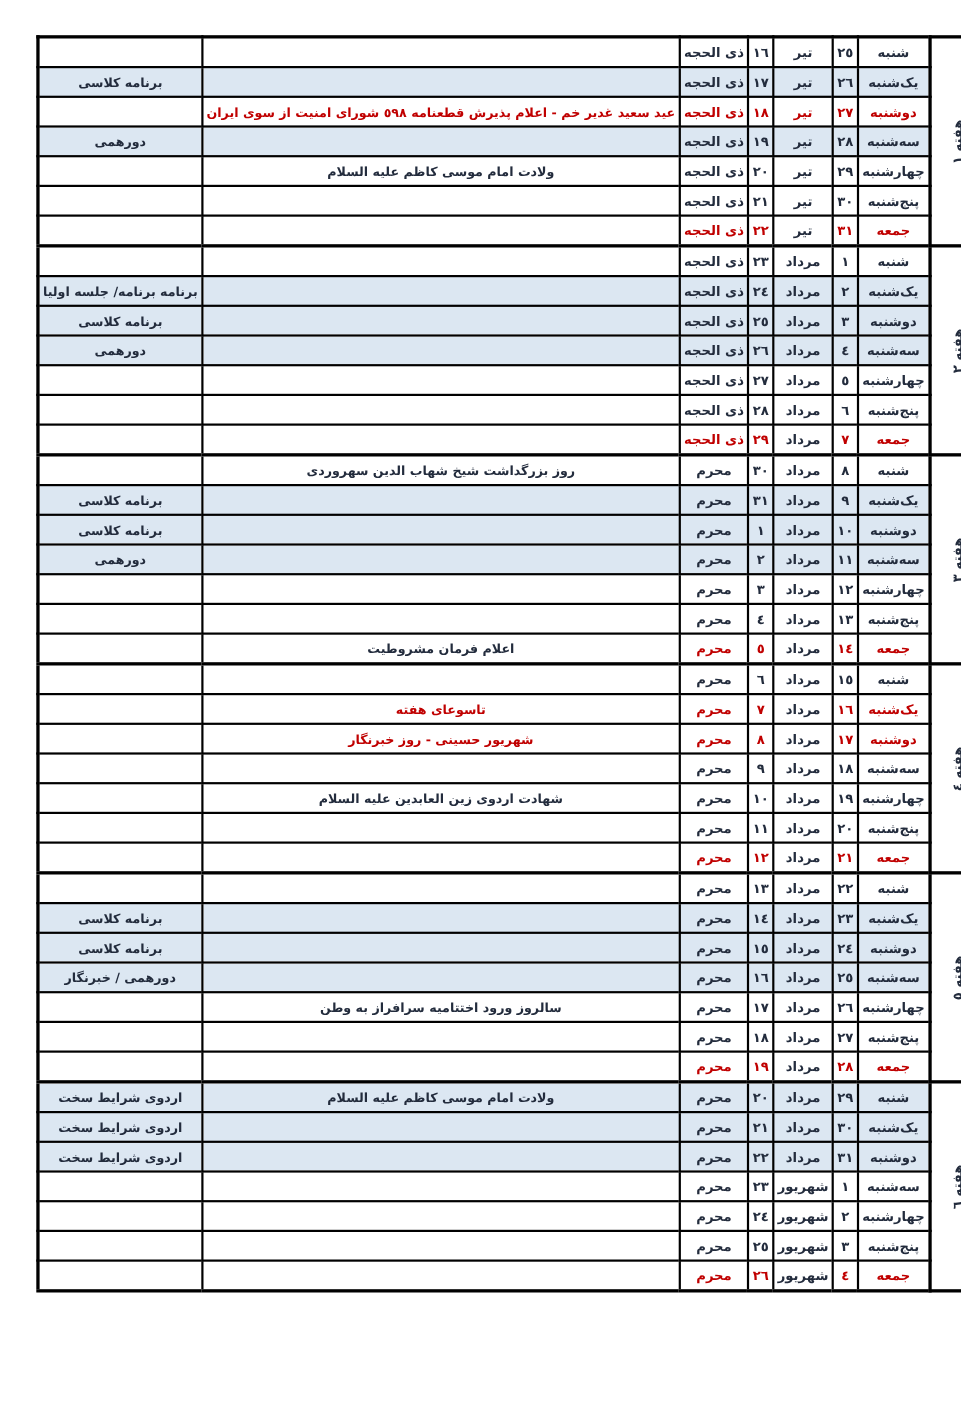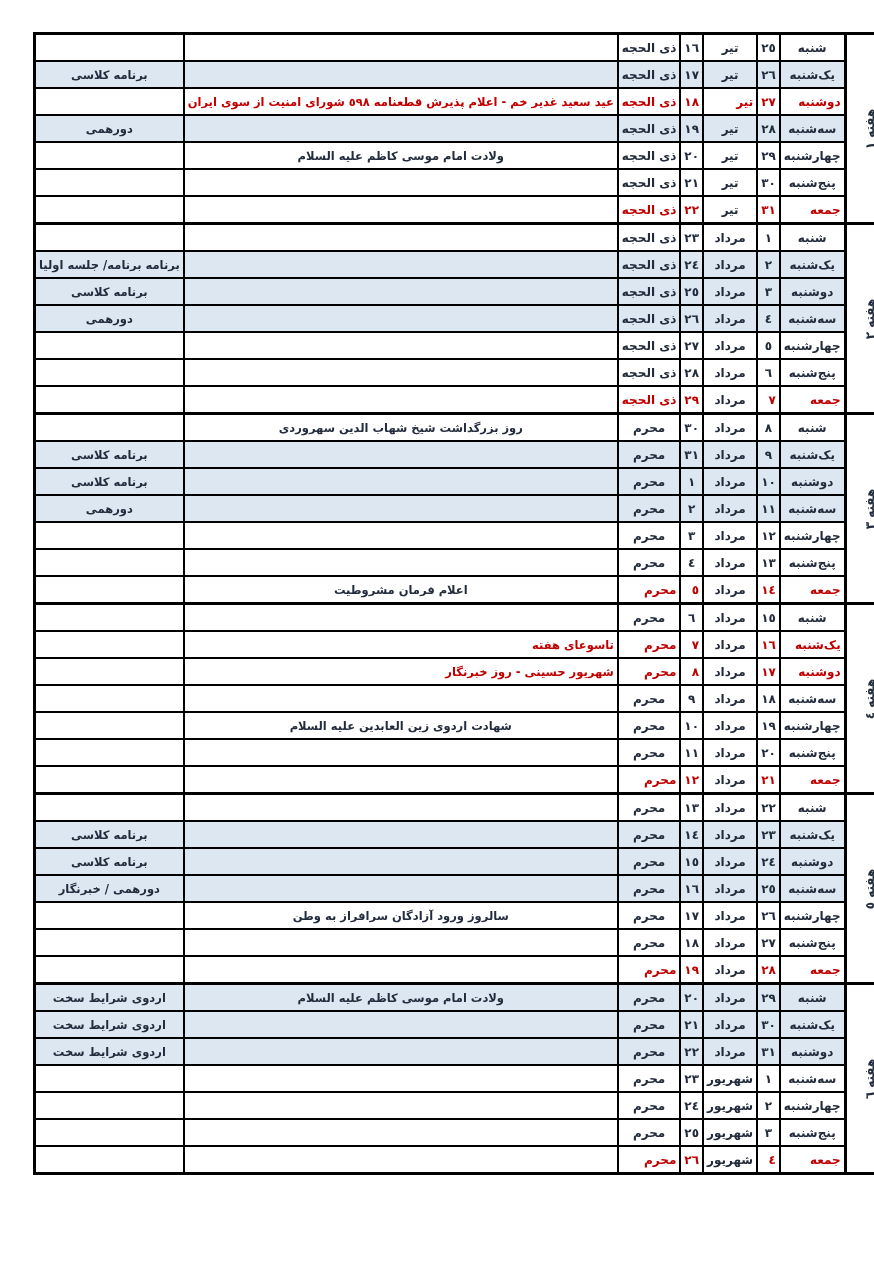--- a/index.html
+++ b/index.html
@@ -20,21 +20,21 @@
     font-size:12px; font-weight:700; color:#232c3d;
     padding:0 3px; overflow:hidden; white-space:nowrap;
   }
   tr.wend td { border-bottom-width:3px; }
   td.week-label { border-width:3px; background:#ffffff !important; }
   .rot {
     display:inline-block; transform:rotate(-90deg);
     white-space:nowrap; font-size:12px; font-weight:700; color:#232c3d;
   }
   tr.hl td:not(.week-label) { background:#dce7f2; }
-  td.red { color:#c00000;text-align:right; }
+  td.red { color:#c00000; }
   td.event { font-size:11.5px; }
   td.program { font-size:11.5px;margin-top:12px; }
 </style>
 </head>
 <body>
 
 <div class="page">
   <div class="calendar-wrap">
     <table class="calendar" dir="rtl">
       <colgroup>
@@ -340,21 +340,21 @@
             <td>محرم</td>
             <td class="event"></td>
             <td class="program">دورهمی / خبرنگار</td>
           </tr>
           <tr>
             <td>چهارشنبه</td>
             <td>٢٦</td>
             <td>مرداد</td>
             <td>١٧</td>
             <td>محرم</td>
-            <td class="event">سالروز ورود آزادگان سرافراز به وطن</td>
+            <td class="event">سالروز ورود اختتامیه سرافراز به وطن</td>
             <td class="program"></td>
           </tr>
           <tr>
             <td>پنج‌شنبه</td>
             <td>٢٧</td>
             <td>مرداد</td>
             <td>١٨</td>
             <td>محرم</td>
             <td class="event"></td>
             <td class="program"></td>

